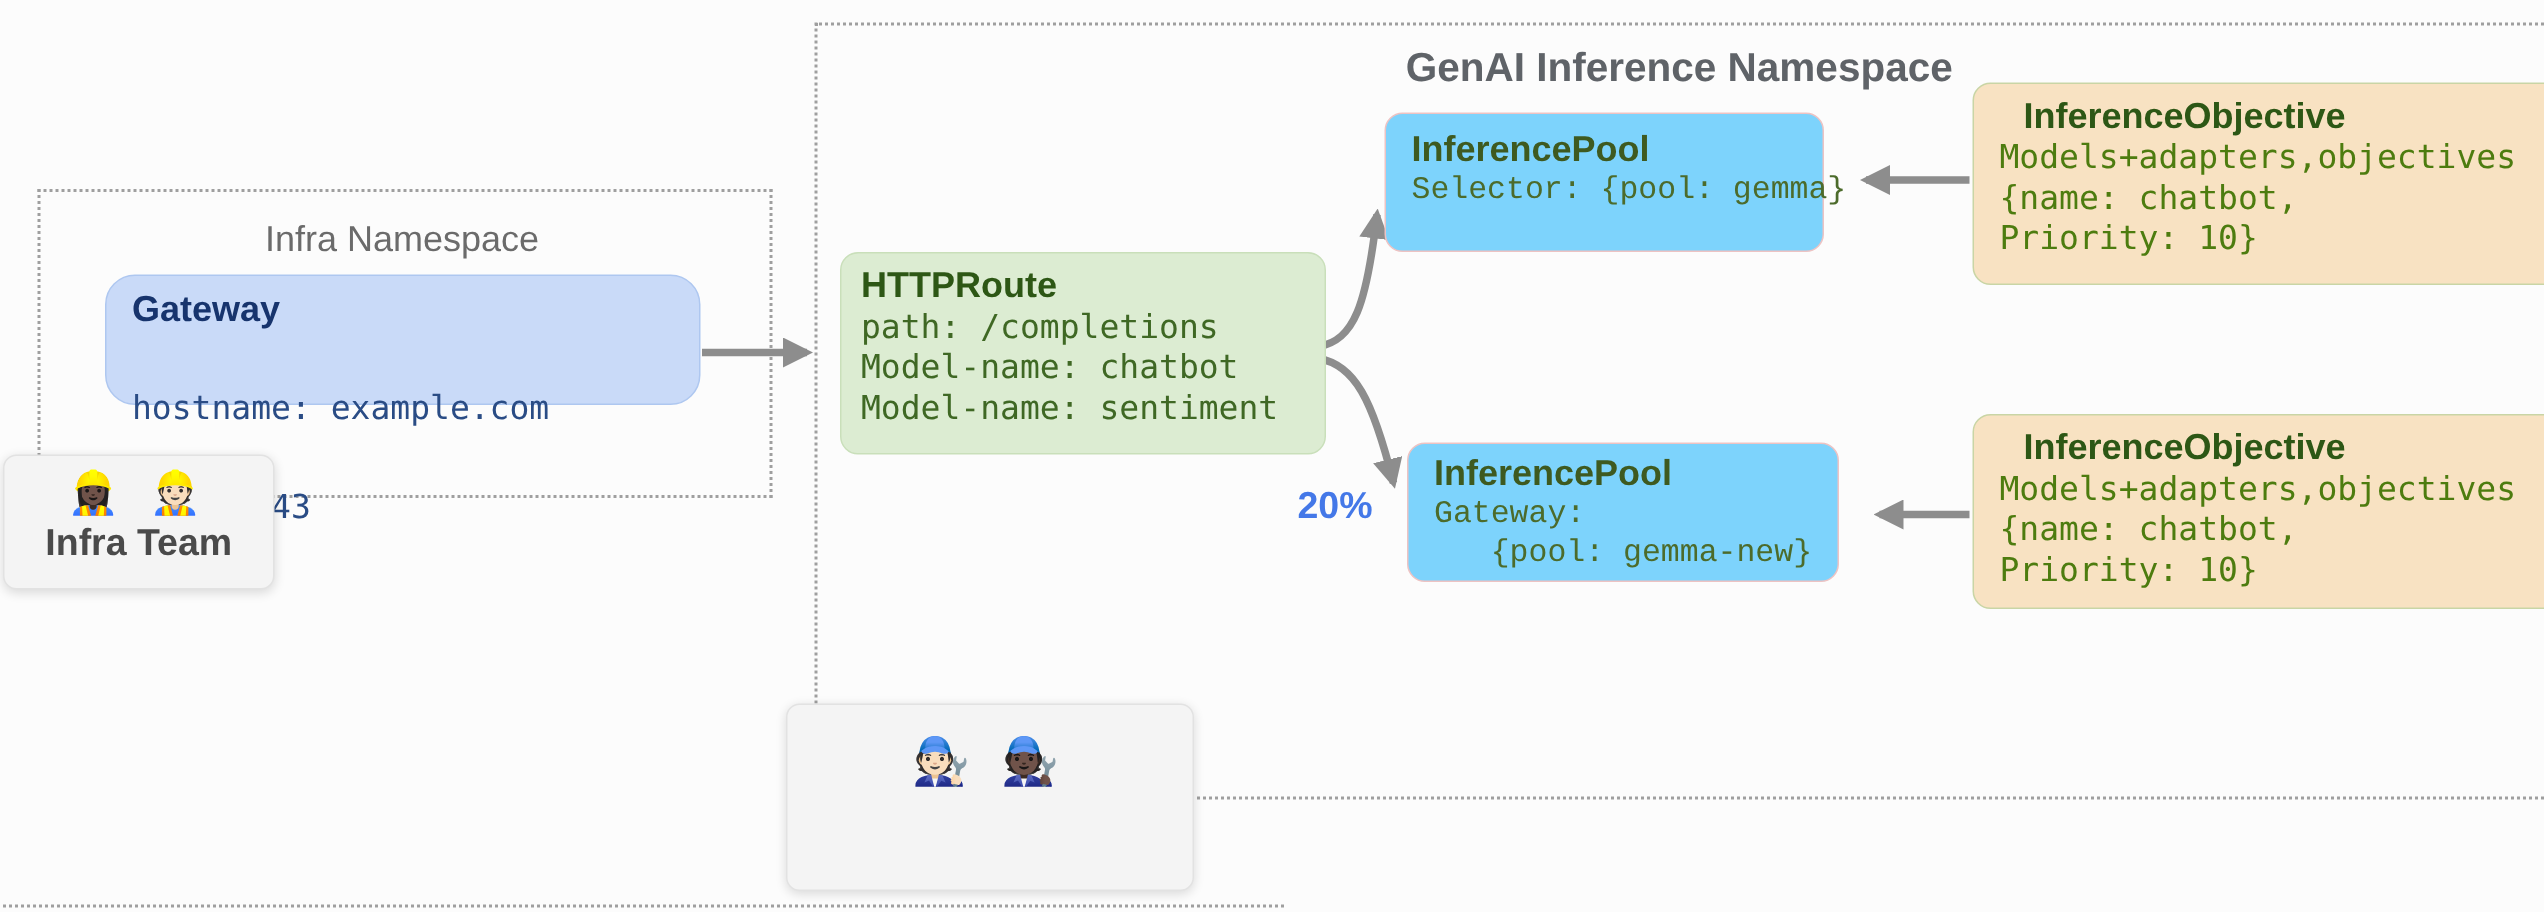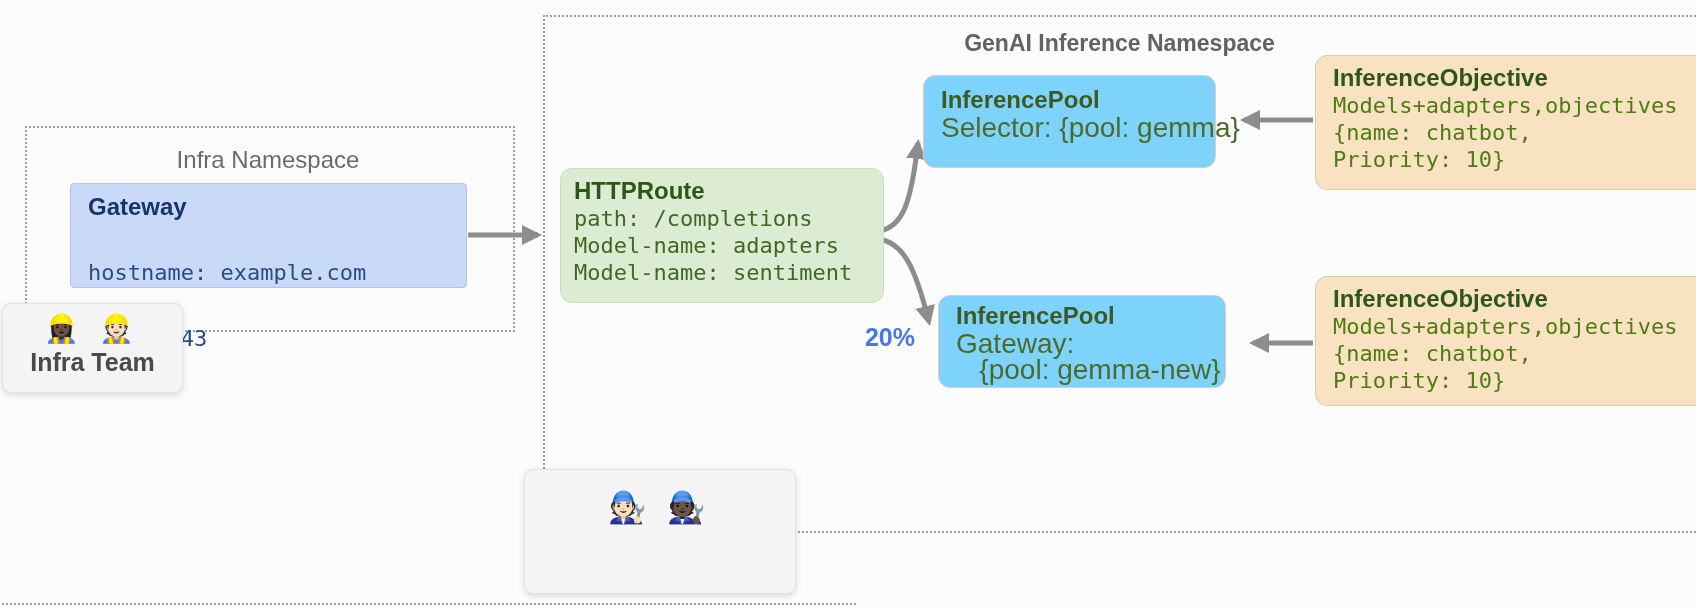--- a/index.html
+++ b/index.html
@@ -8,46 +8,46 @@
     background:#fcfcfc;
     font-family:"Liberation Sans",sans-serif;
   }
   
   .ns{position:absolute;border:2px dotted #9f9f9f;z-index:1;}
   .ns-title{position:absolute;z-index:3;text-align:center;color:#5f6368;}
   #infra-ns{left:25px;top:126px;width:486px;height:202px;}
   #genai-ns{left:543px;top:15px;width:1200px;height:514px;}
   #bottom-ns{left:-6px;top:603px;width:862px;height:30px;border-bottom:none;border-left:none;border-right:none;}
   #infra-ns-title{left:25px;top:146px;width:486px;font-size:24px;font-weight:500;color:#6b6b6b;}
-  #genai-ns-title{left:543px;top:30px;width:1153px;font-size:23px;font-weight:bold;}
+  #genai-ns-title{left:543px;top:30px;width:1153px;font-size:27px;font-weight:bold;}
 
   
   .node{position:absolute;z-index:3;border-radius:12px;box-sizing:border-box;}
   .node .title{font-weight:bold;font-size:24px;line-height:30px;}
-  .node .line{white-space:pre;font-size:28px;line-height:27px;}
+  .node .line{white-space:pre;font-size:21px;line-height:27px;font-family:Liberation Mono, monospace;}
   .mono .line{font-family:"DejaVu Sans Mono",monospace;font-size:22px;}
 
-  #gateway{left:70px;top:183px;width:397px;height:105px;background:#c9daf8;border:1.5px solid #aec7f0;border-radius:4px;padding:7px 17px;}
+  #gateway{left:70px;top:183px;width:397px;height:87px;background:#c9daf8;border:1.5px solid #aec7f0;border-radius:20px;padding:7px 17px;}
   #gateway .title{color:#17346d;line-height:31px;}
   #gateway .line{color:#2a4c85;line-height:30px;margin-top:36px;}
 
   #httproute{left:560px;top:168px;width:324px;height:135px;background:#dcecd2;border:1.5px solid #c9dfba;padding:7px 13px;}
   #httproute .title{color:#2d5715;line-height:29px;}
   #httproute .line{color:#3f6824;}
 
   .pool{background:#7dd3fc;border:1.5px solid #edc3c3;}
   #pool1{left:923px;top:75px;width:293px;height:93px;padding:9px 17px;}
   #pool2{left:938px;top:295px;width:288px;height:93px;padding:5px 17px;}
   .pool .title{color:#3e5a20;}
   .pool .line{color:#4c6b2b;line-height:26px;}
 
   .objective{background:#f8e2c2;border:1.5px solid #c9d5a5;}
   #objective1{left:1315px;top:55px;width:400px;height:135px;padding:7px 17px;}
   #objective2{left:1315px;top:276px;width:400px;height:130px;padding:7px 17px;}
-  .objective .title{color:#2d5715;line-height:29px;}
+  .objective .title{color:#2d5715;line-height:29px;margin-left:16px;}
   .objective .line{color:#4d7c0f;}
 
   
   .team{position:absolute;z-index:4;background:#f4f4f4;border:1px solid #e2e2e2;border-radius:9px;
         box-shadow:0 2px 7px rgba(0,0,0,0.14);text-align:center;box-sizing:border-box;}
   .team .emoji{font-size:31px;line-height:40px;letter-spacing:6px;}
   .team .label{font-size:25px;font-weight:bold;color:#4a4a4a;line-height:30px;}
   #infra-team{left:2px;top:303px;width:181px;height:90px;padding-top:7px;}
   #infra-team .emoji{font-size:28px;line-height:36px;}
   #genai-team{left:524px;top:469px;width:272px;height:125px;padding-top:18px;}
@@ -86,21 +86,21 @@
 
   <div class="node mono" id="gateway">
     <div class="title">Gateway</div>
     <div class="line">hostname: example.com</div>
     <div class="line">port: 443</div>
   </div>
 
   <div class="node mono" id="httproute">
     <div class="title">HTTPRoute</div>
     <div class="line">path: /completions</div>
-    <div class="line">Model-name: adapters</div>
+    <div class="line">Model-name: chatbot</div>
     <div class="line">Model-name: sentiment</div>
   </div>
 
   <div class="node pool" id="pool1">
     <div class="title">InferencePool</div>
     <div class="line">Selector: {pool: gemma}</div>
   </div>
 
   <div class="node pool" id="pool2">
     <div class="title">InferencePool</div>

